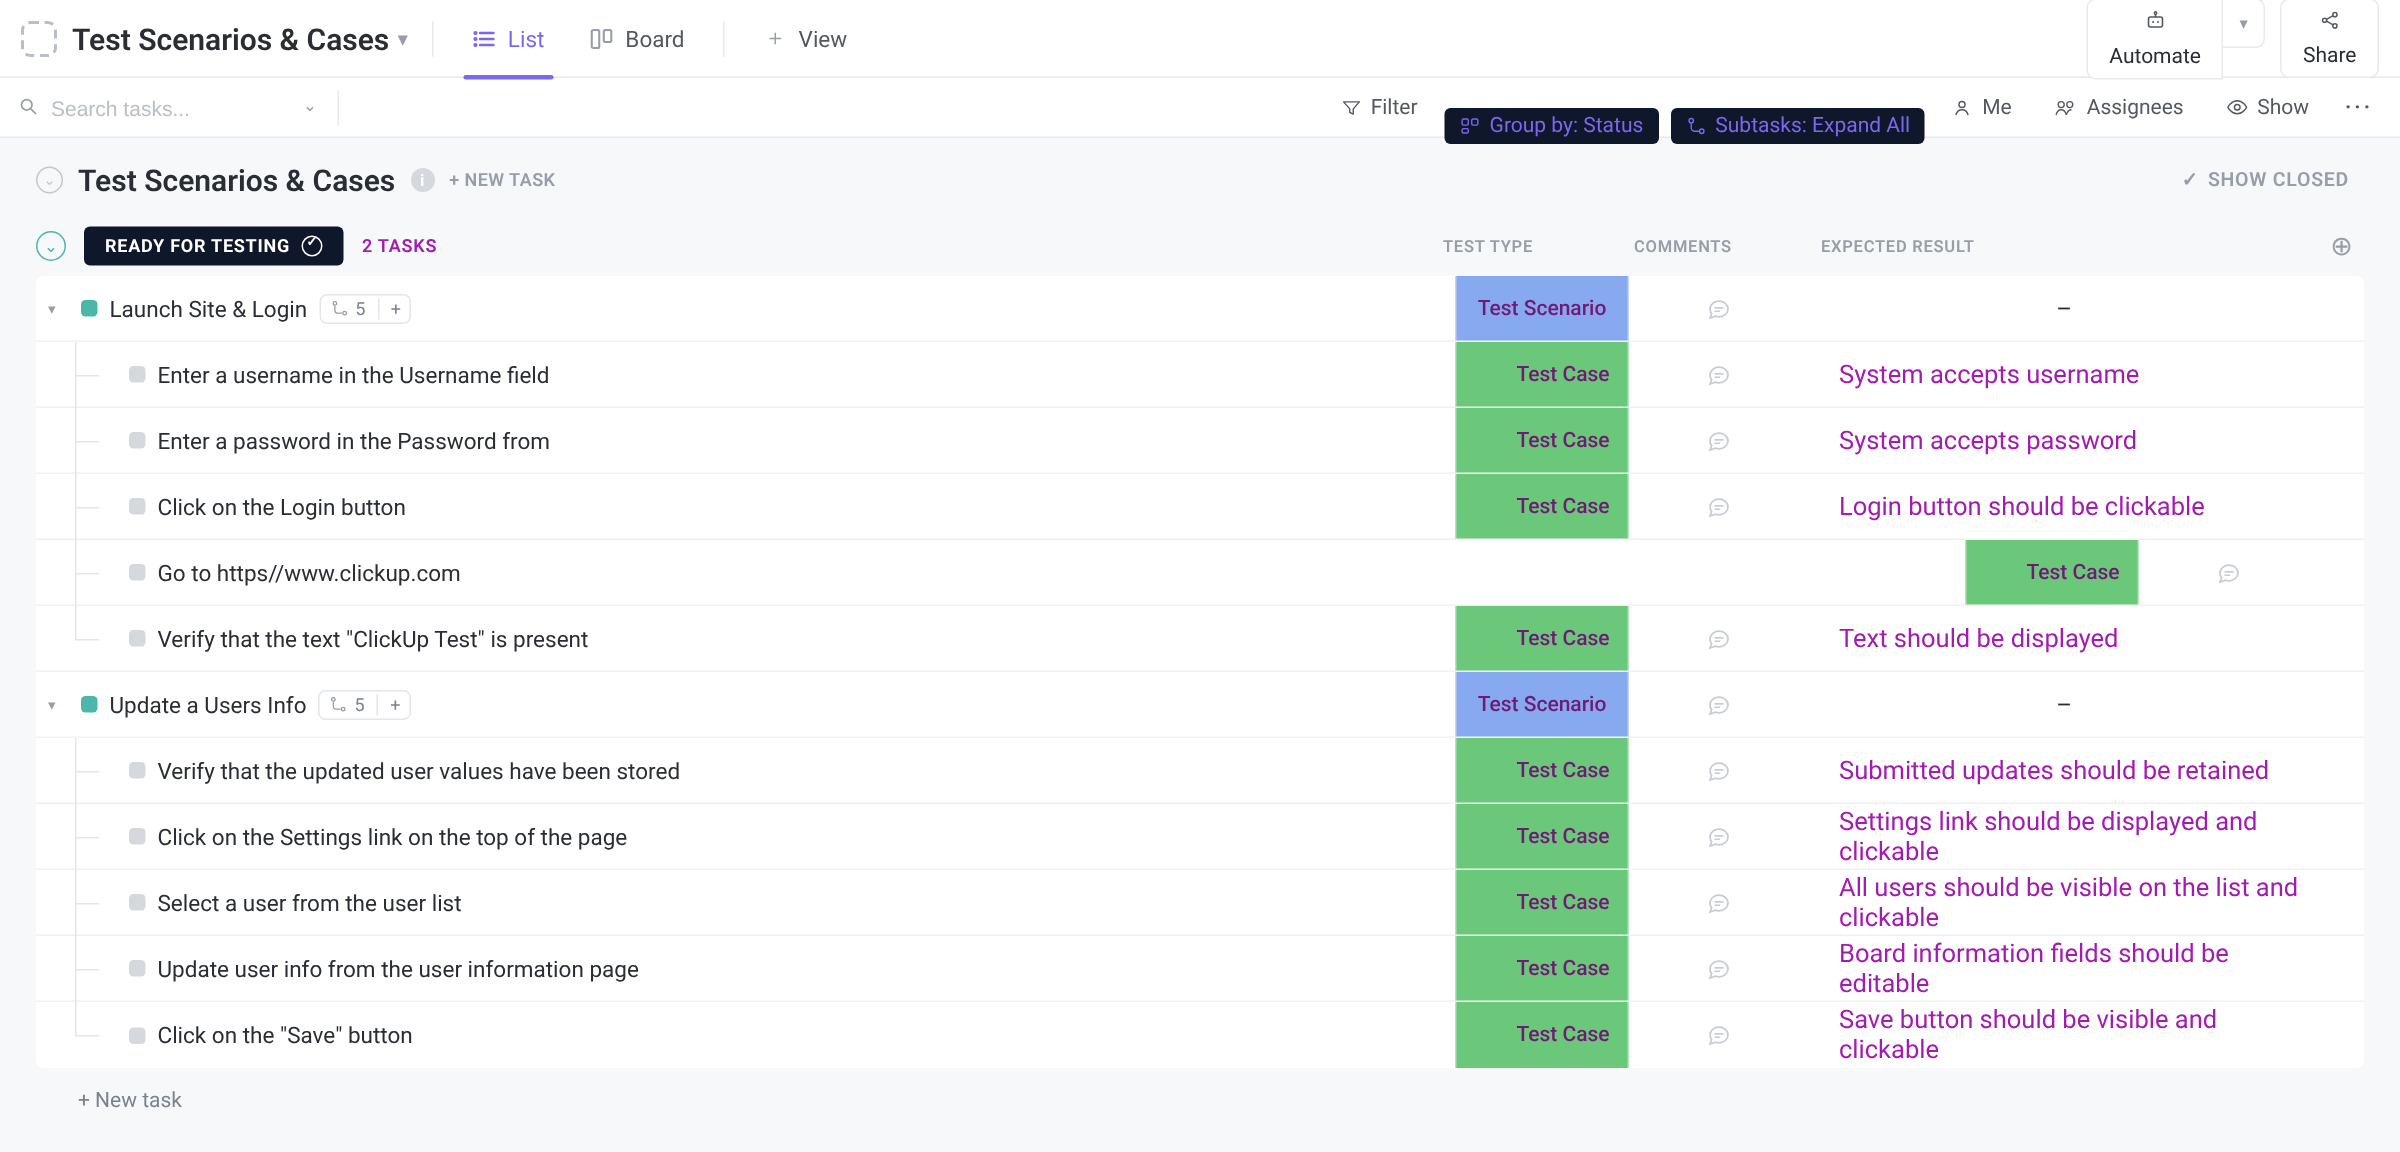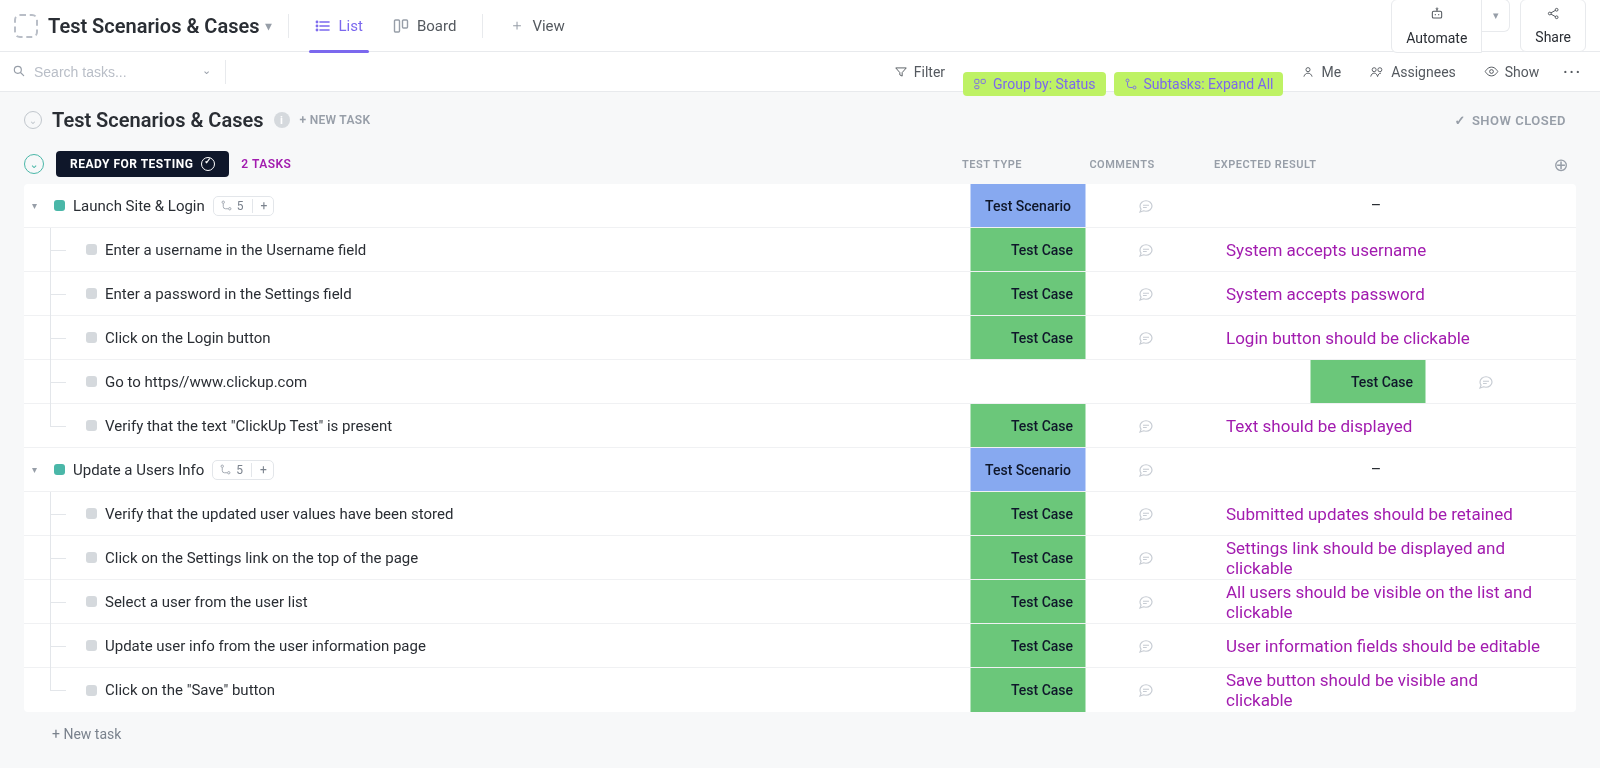--- a/index.html
+++ b/index.html
@@ -19,21 +19,21 @@
   .btn-outl { display:flex; align-items:center; gap:8px; padding:6px 14px; border:1px solid #e8eaed; border-radius:6px; font-size:14px; color:#2a2e34; cursor:pointer; background:#fff;flex-direction:column; }
   .btn-split-caret { display:flex; align-items:center; justify-content:center; width:28px; height:33px; border:1px solid #e8eaed; border-left:none; border-radius:0 6px 6px 0; color:#979ea8; cursor:pointer; font-size:11px; }
   .btn-outl.split { border-radius:6px 0 0 6px; }
   
   
   .toolbar { display:flex; align-items:center; height:40px; padding:0 12px; border-bottom:1px solid #e8eaed; gap:8px; }
   .search-wrap { display:flex; align-items:flex-start; gap:8px; color:#979ea8; font-size:14px; }
   .search-input { border:none; outline:none; font-size:14px; width:160px; color:#2a2e34; }
   .search-input::placeholder { color:#b9bec7; }
   .chip { display:flex; align-items:center; gap:6px; padding:4px 10px; font-size:14px; color:#54595f; cursor:pointer; border-radius:4px; }
-  .chip.purple { background:#bef264; color:#7b68ee;margin-top:25px; }
+  .chip.purple { background:#0f172a; color:#7b68ee;margin-top:25px; }
   
   
   .content { background:#f7f8f9; height:calc(768px - 92px); overflow-y:auto; padding-bottom:20px; }
   .section-header { display:flex; align-items:center; padding:16px 24px 12px 24px; gap:10px; }
   .collapse-circle { width:18px; height:18px; border:1.5px solid #c1c7cd; border-radius:50%; display:flex; align-items:center; justify-content:center; color:#c1c7cd; font-size:10px; cursor:pointer; }
   .section-title { font-size:20px; font-weight:600; }
   .info-dot { width:16px; height:16px; border-radius:50%; background:#d5d9dd; display:flex; align-items:center; justify-content:center; color:#fff; font-size:11px; font-weight:700; cursor:pointer; }
   .new-task-link { color:#979ea8; font-size:12px; font-weight:600; letter-spacing:0.3px; cursor:pointer; }
   .show-closed { color:#979ea8; font-size:13px; font-weight:600; letter-spacing:0.5px; cursor:pointer; display:flex; align-items:center; gap:6px; margin-right:10px; }
   
@@ -60,21 +60,21 @@
   .tree-indent { width:46px; height:44px; position:relative; flex-shrink:0; }
   .tree-indent::before { content:""; position:absolute; left:18px; top:0; bottom:0; width:1px; background:#e3e6ea; }
   .tree-indent::after { content:""; position:absolute; left:18px; top:22px; width:16px; height:1px; background:#e3e6ea; }
   .tree-indent.last::before { bottom:22px; }
   .caret-toggle { width:14px; color:#979ea8; font-size:10px; cursor:pointer; }
   .status-sq { width:11px; height:11px; border-radius:3px; background:#4ab7a8; flex-shrink:0; }
   .status-sq.sub { background:#d5d9dd; }
   .task-name { font-size:15px; color:#2a2e34; white-space:nowrap; overflow:hidden; text-overflow:ellipsis; }
   .subtask-badge { display:flex; align-items:center; gap:4px; border:1px solid #e3e6ea; border-radius:5px; padding:2px 6px; font-size:12px; color:#7a828d; cursor:pointer; }
   .subtask-badge .div { width:1px; height:14px; background:#e3e6ea; margin:0 4px; }
-  .type-cell { width:116px; height:100%; display:flex; align-items:center; justify-content:center; color:#0f172a; font-size:14px; font-weight:500; border-left:1px solid rgba(255,255,255,0.5); border-right:1px solid rgba(255,255,255,0.5); }
+  .type-cell { width:116px; height:100%; display:flex; align-items:center; justify-content:center; color:#701a75; font-size:14px; font-weight:500; border-left:1px solid rgba(255,255,255,0.5); border-right:1px solid rgba(255,255,255,0.5); }
   .type-scenario { background:#87a9f0; }
   .type-case { background:#6bc77a;padding-left:28px; }
   .comments-cell { width:120px; display:flex; align-items:center; justify-content:center; }
   .result-cell { width:340px; font-size:17px; color:#a21caf; padding-left:20px; }
   .result-cell.dash { text-align:center; padding-left:0; font-size:16px; color:#2a2e34; }
   .gap-end { width:30px; }
   .bubble-icon { width:18px; height:18px; color:#c8cdd4; }
   .tree-icon-sm { width:13px; height:13px; }
   
   .footer-new { padding:14px 28px; color:#7a828d; font-size:14px; cursor:pointer; }
@@ -280,21 +280,21 @@
               <line x1="8" y1="14" x2="13" y2="14" stroke="#c8cdd4" stroke-width="1.4"></line>
             </svg>
           </div>
           <div class="result-cell">System accepts username</div>
           <div class="gap-end"></div>
         </div>
         <div class="row">
           <div class="row-left">
             <div class="tree-indent"></div>
             <span class="status-sq sub"></span>
-            <span class="task-name">Enter a password in the Settings field</span>
+            <span class="task-name">Enter a password in the Password from</span>
           </div>
           <div class="type-cell type-case">Test Case</div>
           <div class="comments-cell">
             <svg class="bubble-icon" viewBox="0 0 24 24">
               <path d="M20 12c0 4-3.8 7-8 7-1.2 0-2.3-.2-3.3-.6L4 20l1.4-3.8C4.5 15 4 13.6 4 12c0-4 3.8-7 8-7s8 3 8 7z" fill="none" stroke="#c8cdd4" stroke-width="1.6"></path>
               <line x1="8" y1="11" x2="16" y2="11" stroke="#c8cdd4" stroke-width="1.4"></line>
               <line x1="8" y1="14" x2="13" y2="14" stroke="#c8cdd4" stroke-width="1.4"></line>
             </svg>
           </div>
           <div class="result-cell">System accepts password</div>
@@ -435,21 +435,21 @@
             <span class="task-name">Update user info from the user information page</span>
           </div>
           <div class="type-cell type-case">Test Case</div>
           <div class="comments-cell">
             <svg class="bubble-icon" viewBox="0 0 24 24">
               <path d="M20 12c0 4-3.8 7-8 7-1.2 0-2.3-.2-3.3-.6L4 20l1.4-3.8C4.5 15 4 13.6 4 12c0-4 3.8-7 8-7s8 3 8 7z" fill="none" stroke="#c8cdd4" stroke-width="1.6"></path>
               <line x1="8" y1="11" x2="16" y2="11" stroke="#c8cdd4" stroke-width="1.4"></line>
               <line x1="8" y1="14" x2="13" y2="14" stroke="#c8cdd4" stroke-width="1.4"></line>
             </svg>
           </div>
-          <div class="result-cell">User information fields should be editable</div>
+          <div class="result-cell">Board information fields should be editable</div>
           <div class="gap-end"></div>
         </div>
         <div class="row">
           <div class="row-left">
             <div class="tree-indent last"></div>
             <span class="status-sq sub"></span>
             <span class="task-name">Click on the "Save" button</span>
           </div>
           <div class="type-cell type-case">Test Case</div>
           <div class="comments-cell">

